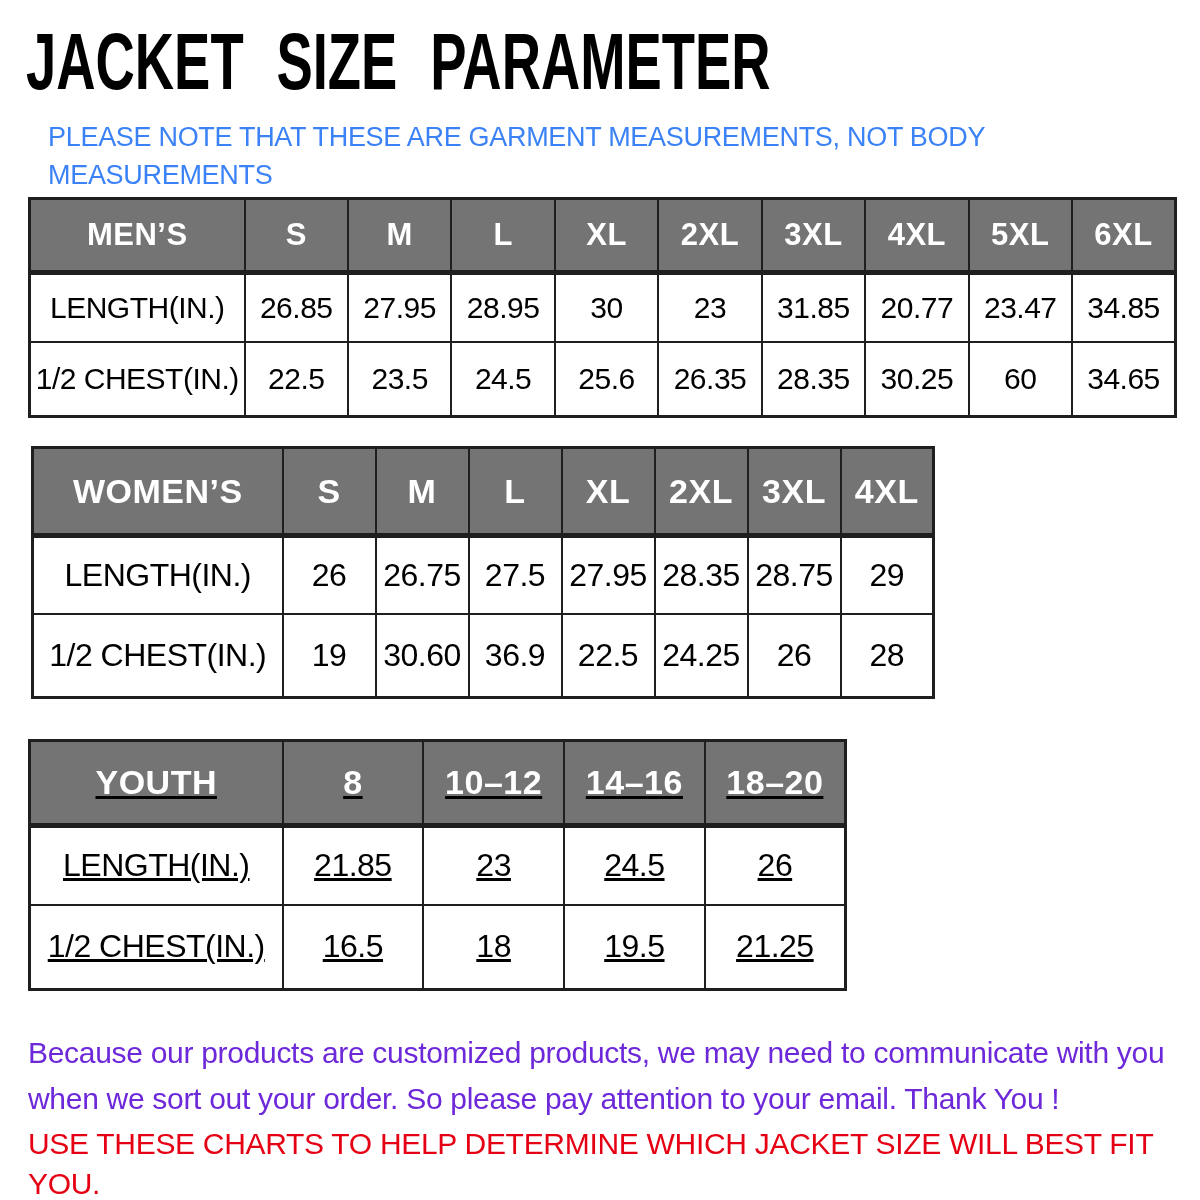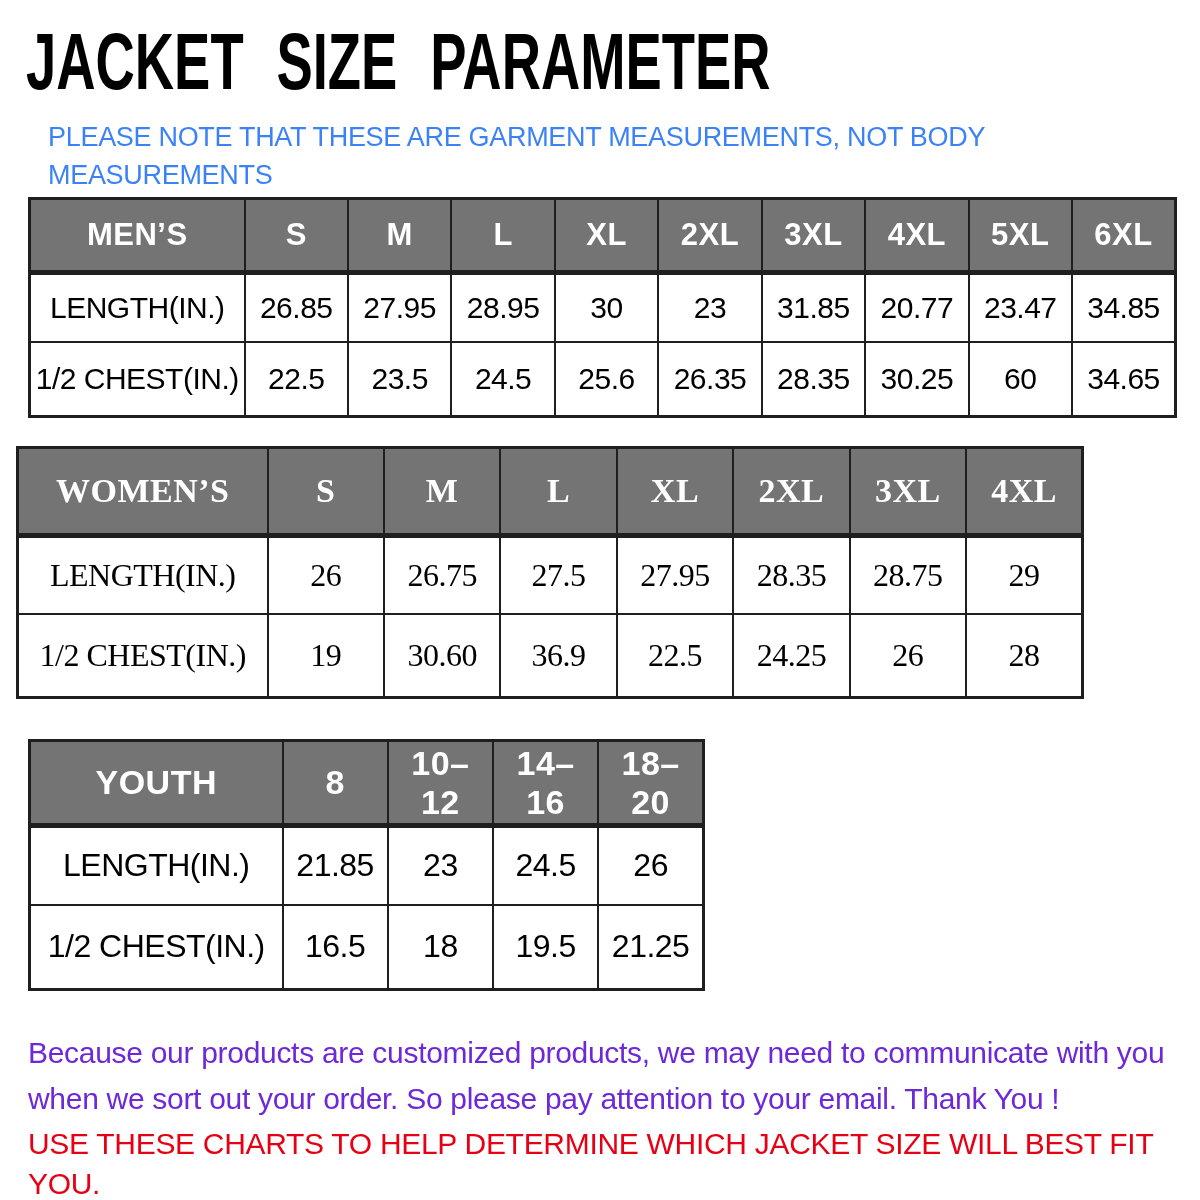--- a/index.html
+++ b/index.html
@@ -50,28 +50,28 @@
   }
   table.size-table td { color:#000; letter-spacing:-0.5px; }
 
   .mens   { top:197px; left:28px; width:1149px; }
   .mens th { font-size:31px; }
   .mens td { font-size:30px; }
   .mens thead tr { height:74px; }
   .mens tbody tr.r0 { height:69px; }
   .mens tbody tr.r1 { height:75px; }
 
-  .womens { top:446px; left:16px; width:1068px;font-family:Liberation Serif, serif; }
+  .womens { top:446px; left:31px; width:904px; }
   .womens th { font-size:34px; }
   .womens td { font-size:32px; }
   .womens thead tr { height:88px; }
   .womens tbody tr.r0 { height:78px; }
   .womens tbody tr.r1 { height:84px; }
 
-  .youth  { top:739px; left:28px; width:677px; }
+  .youth  { top:739px; left:28px; width:819px;text-decoration:underline; }
   .youth th { font-size:34px; }
   .youth td { font-size:32px; }
   .youth thead tr { height:85px; }
   .youth tbody tr.r0 { height:79px; }
   .youth tbody tr.r1 { height:85px; }
 </style>
 </head>
 <body>
 
 <div class="page">

